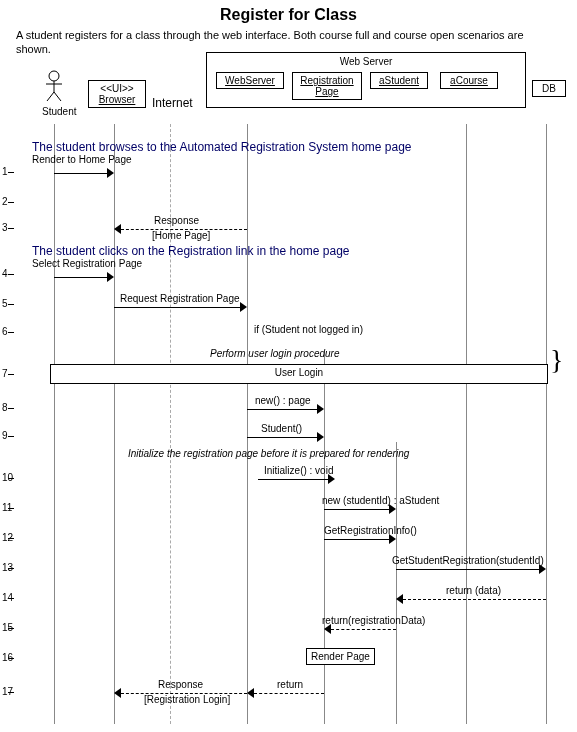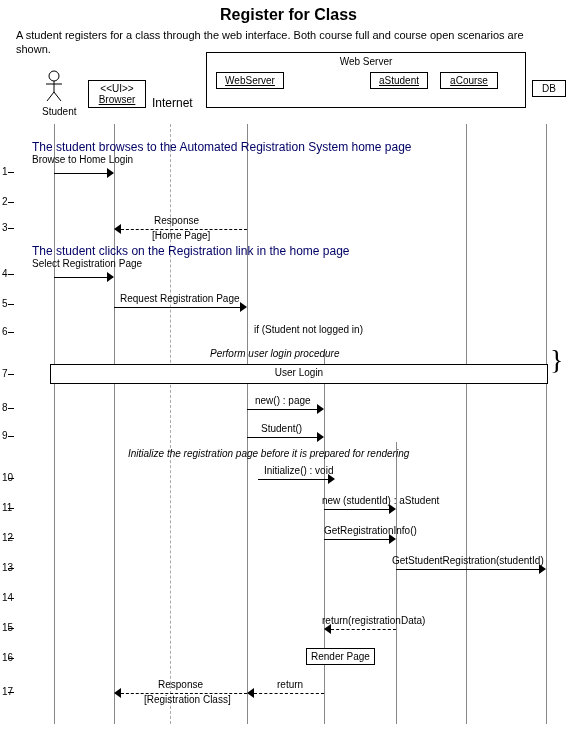--- a/index.html
+++ b/index.html
@@ -55,20 +55,21 @@
         </svg>
   <div class="label">Student</div>
 </div>
 
 <div class="head-box" style="left:88px;top:28px;width:52px">
   <div>&lt;&lt;UI&gt;&gt;</div>
   <div class="u" style="text-decoration:underline">Browser</div>
 </div>
 <div style="position:absolute;left:152px;top:44px;font-size:12px">Internet</div>
 <div class="head-box u" style="left:216px;top:20px;width:62px;text-decoration:underline">WebServer</div>
+<div class="head-box u" style="left:292px;top:20px;width:64px;text-decoration:underline">Registration Page</div>
 <div class="head-box u" style="left:370px;top:20px;width:52px;text-decoration:underline">aStudent</div>
 <div class="head-box u" style="left:440px;top:20px;width:52px;text-decoration:underline">aCourse</div>
 <div class="head-box" style="left:532px;top:28px;width:28px">DB</div>
 
 <div class="lifeline" style="left:54px"></div>
 <div class="lifeline" style="left:114px"></div>
 <div class="lifeline dashed" style="left:170px"></div>
 <div class="lifeline" style="left:247px"></div>
 <div class="lifeline" style="left:324px;top:300px;height:372px"></div>
 <div class="lifeline" style="left:396px;top:390px;height:282px"></div>
@@ -105,21 +106,21 @@
       <div class="tick" style="left:8px;top:546px"></div>
 <div class="row-num" style="top:570px">15</div>
       <div class="tick" style="left:8px;top:576px"></div>
 <div class="row-num" style="top:600px">16</div>
       <div class="tick" style="left:8px;top:606px"></div>
 <div class="row-num" style="top:634px">17</div>
       <div class="tick" style="left:8px;top:640px"></div>
 
 <div class="comment" style="left:32px;top:88px">The student browses to the Automated Registration System home page</div>
 
-<div class="annot" style="left:32px;top:102px">Browse to Home Login</div>
+<div class="annot" style="left:32px;top:102px">Render to Home Page</div>
 <div class="msg" style="left:54px;top:114px;width:60px">
         <div class="line" style="left:0;width:53px"></div>
         <div class="arrow r" style="left:53px"></div>
       </div>
 
 
 <div class="msg back" style="left:114px;top:170px;width:133px">
         <div class="line" style="left:7px;width:126px"></div>
         <div class="arrow l" style="left:0"></div>
         <div class="text" style="left:40px">Response</div>
@@ -177,35 +178,40 @@
         <div class="arrow r" style="left:65px"></div>
         <div class="text" style="left:0px">GetRegistrationInfo()</div>
       </div>
 
 <div class="msg" style="left:396px;top:510px;width:150px">
         <div class="line" style="left:0;width:143px"></div>
         <div class="arrow r" style="left:143px"></div>
         <div class="text" style="left:-4px">GetStudentRegistration(studentId)</div>
       </div>
 
+<div class="msg back" style="left:396px;top:540px;width:150px">
+        <div class="line" style="left:7px;width:143px"></div>
+        <div class="arrow l" style="left:0"></div>
+        <div class="text" style="left:50px">return (data)</div>
+      </div>
 
 <div class="msg back" style="left:324px;top:570px;width:72px">
         <div class="line" style="left:7px;width:65px"></div>
         <div class="arrow l" style="left:0"></div>
         <div class="text" style="left:-2px">return(registrationData)</div>
       </div>
 
 <div class="render-box" style="left:306px;top:596px">Render Page</div>
 
 <div class="msg back" style="left:247px;top:634px;width:77px">
         <div class="line" style="left:7px;width:70px"></div>
         <div class="arrow l" style="left:0"></div>
         <div class="text" style="left:30px">return</div>
       </div>
 <div class="msg back" style="left:114px;top:634px;width:133px">
         <div class="line" style="left:7px;width:126px"></div>
         <div class="arrow l" style="left:0"></div>
         <div class="text" style="left:44px">Response</div>
-        <div class="sub" style="left:30px">[Registration Class]</div>
+        <div class="sub" style="left:30px">[Registration Login]</div>
       </div>
 
 </div>
 </div>
 
 </body></html>

